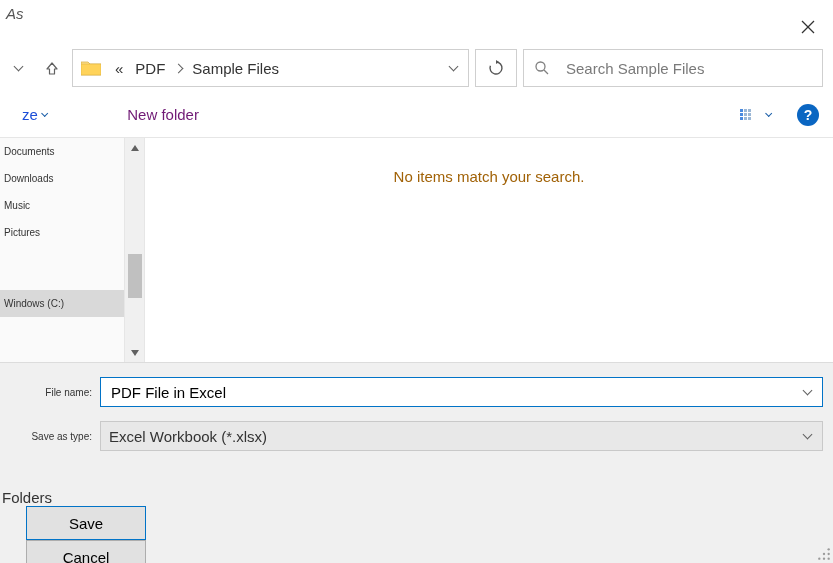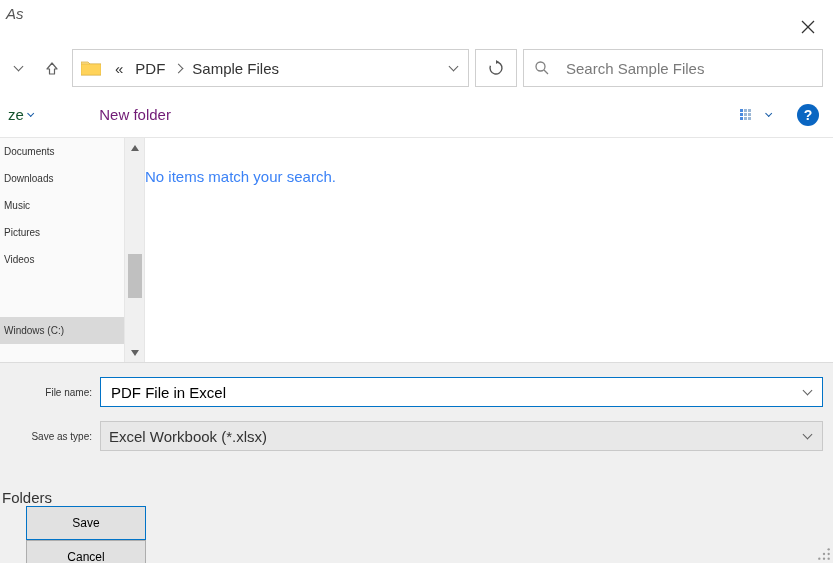--- a/index.html
+++ b/index.html
@@ -139,27 +139,27 @@
     align-items: center;
     padding: 0 14px 0 0;
     border-bottom: 1px solid #e6e6e6;
   }
   .toolbar .tb-left {
     display: flex;
     align-items: center;
     gap: 12px;
   }
   .toolbar .organize {
-    color: #14532d;
+    color: #1d4ed8;
     font-size: 15px;
     display: flex;
     align-items: center;
     gap: 4px;
     cursor: pointer;
-    padding: 4px 8px;
+    padding: 4px 22px;
   }
   .toolbar .newfolder {
     color: #701a75;
     font-size: 15px;
     cursor: pointer;
     padding: 4px 6px;
     margin-left: 40px;
   }
   .toolbar .spacer { flex: 1; }
   .toolbar .viewbtn {
@@ -224,22 +224,23 @@
     top: 116px;
     width: 14px;
     height: 44px;
     background: #c0c0c0;
   }
 
   .main {
     flex: 1;
     background: #fff;
     display: flex;
+    justify-content: center;
     padding-top: 30px;
-    color: #3b82f6;
+    color: #a16207;
     font-size: 15px;
   }
 
   
   .bottom {
     background: #f0f0f0;
     border-top: 1px solid #dcdcdc;
     padding: 14px 10px 4px 0;
   }
   .fieldrow {
@@ -302,21 +303,21 @@
   }
   .actionrow .folders {
     font-size: 15px;
     color: #333;
     cursor: pointer;
   }
   .actionrow .spacer { flex: 1; }
   .actionrow button {
     width: 120px;
     height: 34px;
-    font-size: 12px;
+    font-size: 15px;
     background: #e1e1e1;
     border: 1px solid #adadad;
     cursor: pointer;
     margin-left: 24px;
   }
   .actionrow button.primary {
     border: 1.5px solid #0173c7;
     background: #e1e1e1;
   }
 
@@ -440,21 +441,20 @@
     <span>?</span>
   </div>
 </div>
 
 <div class="body">
   <div class="sidebar">
     <div class="item">Documents</div>
     <div class="item">Downloads</div>
     <div class="item">Music</div>
     <div class="item">Pictures</div>
-    <div class="item">Videos</div>
     <div class="item selected">Windows (C:)</div>
   </div>
   <div class="sbscroll">
     <span class="arrow">
       <svg width="8" height="6" viewBox="0 0 8 6">
           <path d="M0 6 L4 0 L8 6 Z" fill="#606060"></path>
         </svg>
     </span>
     <div class="thumb"></div>
     <span class="arrow">

